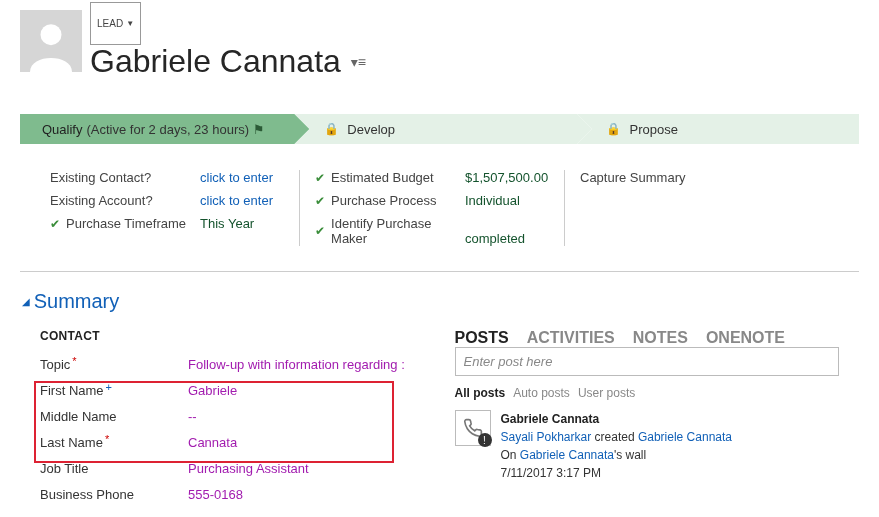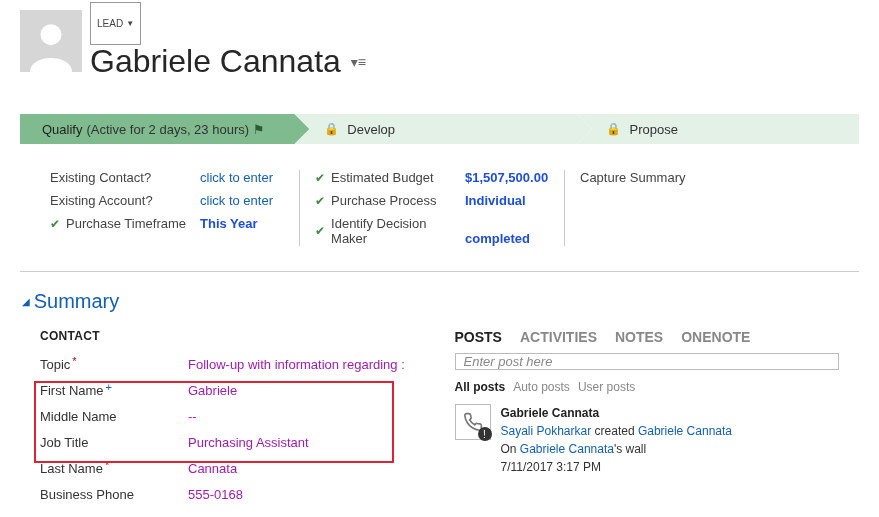--- a/index.html
+++ b/index.html
@@ -26,38 +26,38 @@
 .stage.other.second{padding-left:30px}
 .stage.other.third{padding-left:30px}
 .stage-sub{color:#333;margin-left:4px}
 .fields{display:flex;padding:10px 30px 25px;border-bottom:1px solid #ccc;margin:0 20px}
 .fcol{flex:1;display:flex;flex-direction:column;gap:8px;padding-right:15px}
 .fcol.bordered{border-left:1px solid #ccc;padding-left:15px}
 .frow{display:flex;align-items:flex-end;font-size:13px}
 .flabel{width:150px;color:#444;display:flex;align-items:center;gap:6px}
 .fval{color:#444}
 .fval.link{color:#1160b7;cursor:pointer}
-.fval.muted{color:#1d4ed8;font-weight:700}
+.fval.muted{color:#14532d;font-weight:400}
 .chk{color:#3a8d3a;font-size:12px}
 .section-h{color:#1160b7;font-size:20px;font-weight:400;padding:18px 22px 6px;display:flex;align-items:center;gap:4px}
 .section-h .tri{font-size:10px}
 .two-col{display:flex;padding:10px 40px 10px}
 .left{flex:1;min-width:0}
 .right{flex:1;min-width:0;padding-left:30px}
 .subhead{font-weight:700;font-size:12px;letter-spacing:.3px;margin-bottom:14px;color:#222}
 .crow{display:flex;align-items:flex-start;font-size:13px;height:26px}
 .clabel{width:148px;color:#333;position:relative}
 .req{color:#c00;font-size:11px;position:relative;top:-4px;left:2px}
 .plus{color:#1160b7;font-size:11px;position:relative;top:-4px;left:2px}
 .cval{color:#a21caf}
 .redbox{position:absolute;border:2px solid #d23; pointer-events:none}
 .left-wrap{position:relative}
-.tabs{display:flex;gap:18px;font-size:14px;font-weight:700;color:#888;margin-bottom:8px}
+.tabs{display:flex;gap:18px;font-size:16px;font-weight:700;color:#888;}
 .tabs .active{color:#222}
-.postbox{border:1px solid #bbb;padding:0 8px;color:#888;font-style:italic;font-size:13px;margin-bottom:10px}
+.postbox{border:1px solid #bbb;padding:6px 8px;color:#888;font-style:italic;font-size:13px;margin-bottom:10px}
 .filters{display:flex;gap:8px;font-size:12px;color:#888;margin-bottom:10px}
 .filters .active{font-weight:700;color:#222}
 .post{display:flex;gap:10px}
 .post-icon{width:36px;height:36px;border:1px solid #bbb;display:flex;align-items:center;justify-content:center;position:relative;color:#777}
 .post-icon .badge{position:absolute;bottom:-2px;right:-2px;width:14px;height:14px;border-radius:50%;background:#333;color:#fff;font-size:10px;display:flex;align-items:center;justify-content:center}
 .post-body{font-size:12px;line-height:1.5}
 .post-title{font-weight:700;color:#222}
 .lnk{color:#1160b7}
 </style>
 </head>
@@ -131,21 +131,21 @@
     <div class="frow">
         <div class="flabel">
           <span class="chk">✔</span>
           <span>Purchase Process</span>
         </div>
         <div class="fval muted">Individual</div>
       </div>
     <div class="frow">
         <div class="flabel">
           <span class="chk">✔</span>
-          <span>Identify Decision Maker</span>
+          <span>Identify Purchase Maker</span>
         </div>
         <div class="fval muted">completed</div>
       </div>
   </div>
   <div class="fcol bordered">
     <div class="frow">
         <div class="flabel">
           <span>Capture Summary</span>
         </div>
       </div>
@@ -167,26 +167,26 @@
         </div>
       <div class="crow">
           <div class="clabel"><span>First Name</span><span class="plus">+</span></div>
           <div class="cval">Gabriele</div>
         </div>
       <div class="crow">
           <div class="clabel"><span>Middle Name</span></div>
           <div class="cval">--</div>
         </div>
       <div class="crow">
+          <div class="clabel"><span>Last Name</span><span class="req">*</span></div>
+          <div class="cval">Cannata</div>
+        </div>
+      <div class="crow">
           <div class="clabel"><span>Job Title</span></div>
           <div class="cval">Purchasing Assistant</div>
-        </div>
-      <div class="crow">
-          <div class="clabel"><span>Last Name</span><span class="req">*</span></div>
-          <div class="cval">Cannata</div>
         </div>
       <div class="crow">
           <div class="clabel"><span>Business Phone</span></div>
           <div class="cval">555-0168</div>
         </div>
       <div class="redbox" style="left:-6px;top:24px;width:360px;height:82px"></div>
     </div>
   </div>
   <div class="right">
     <div class="tabs">

